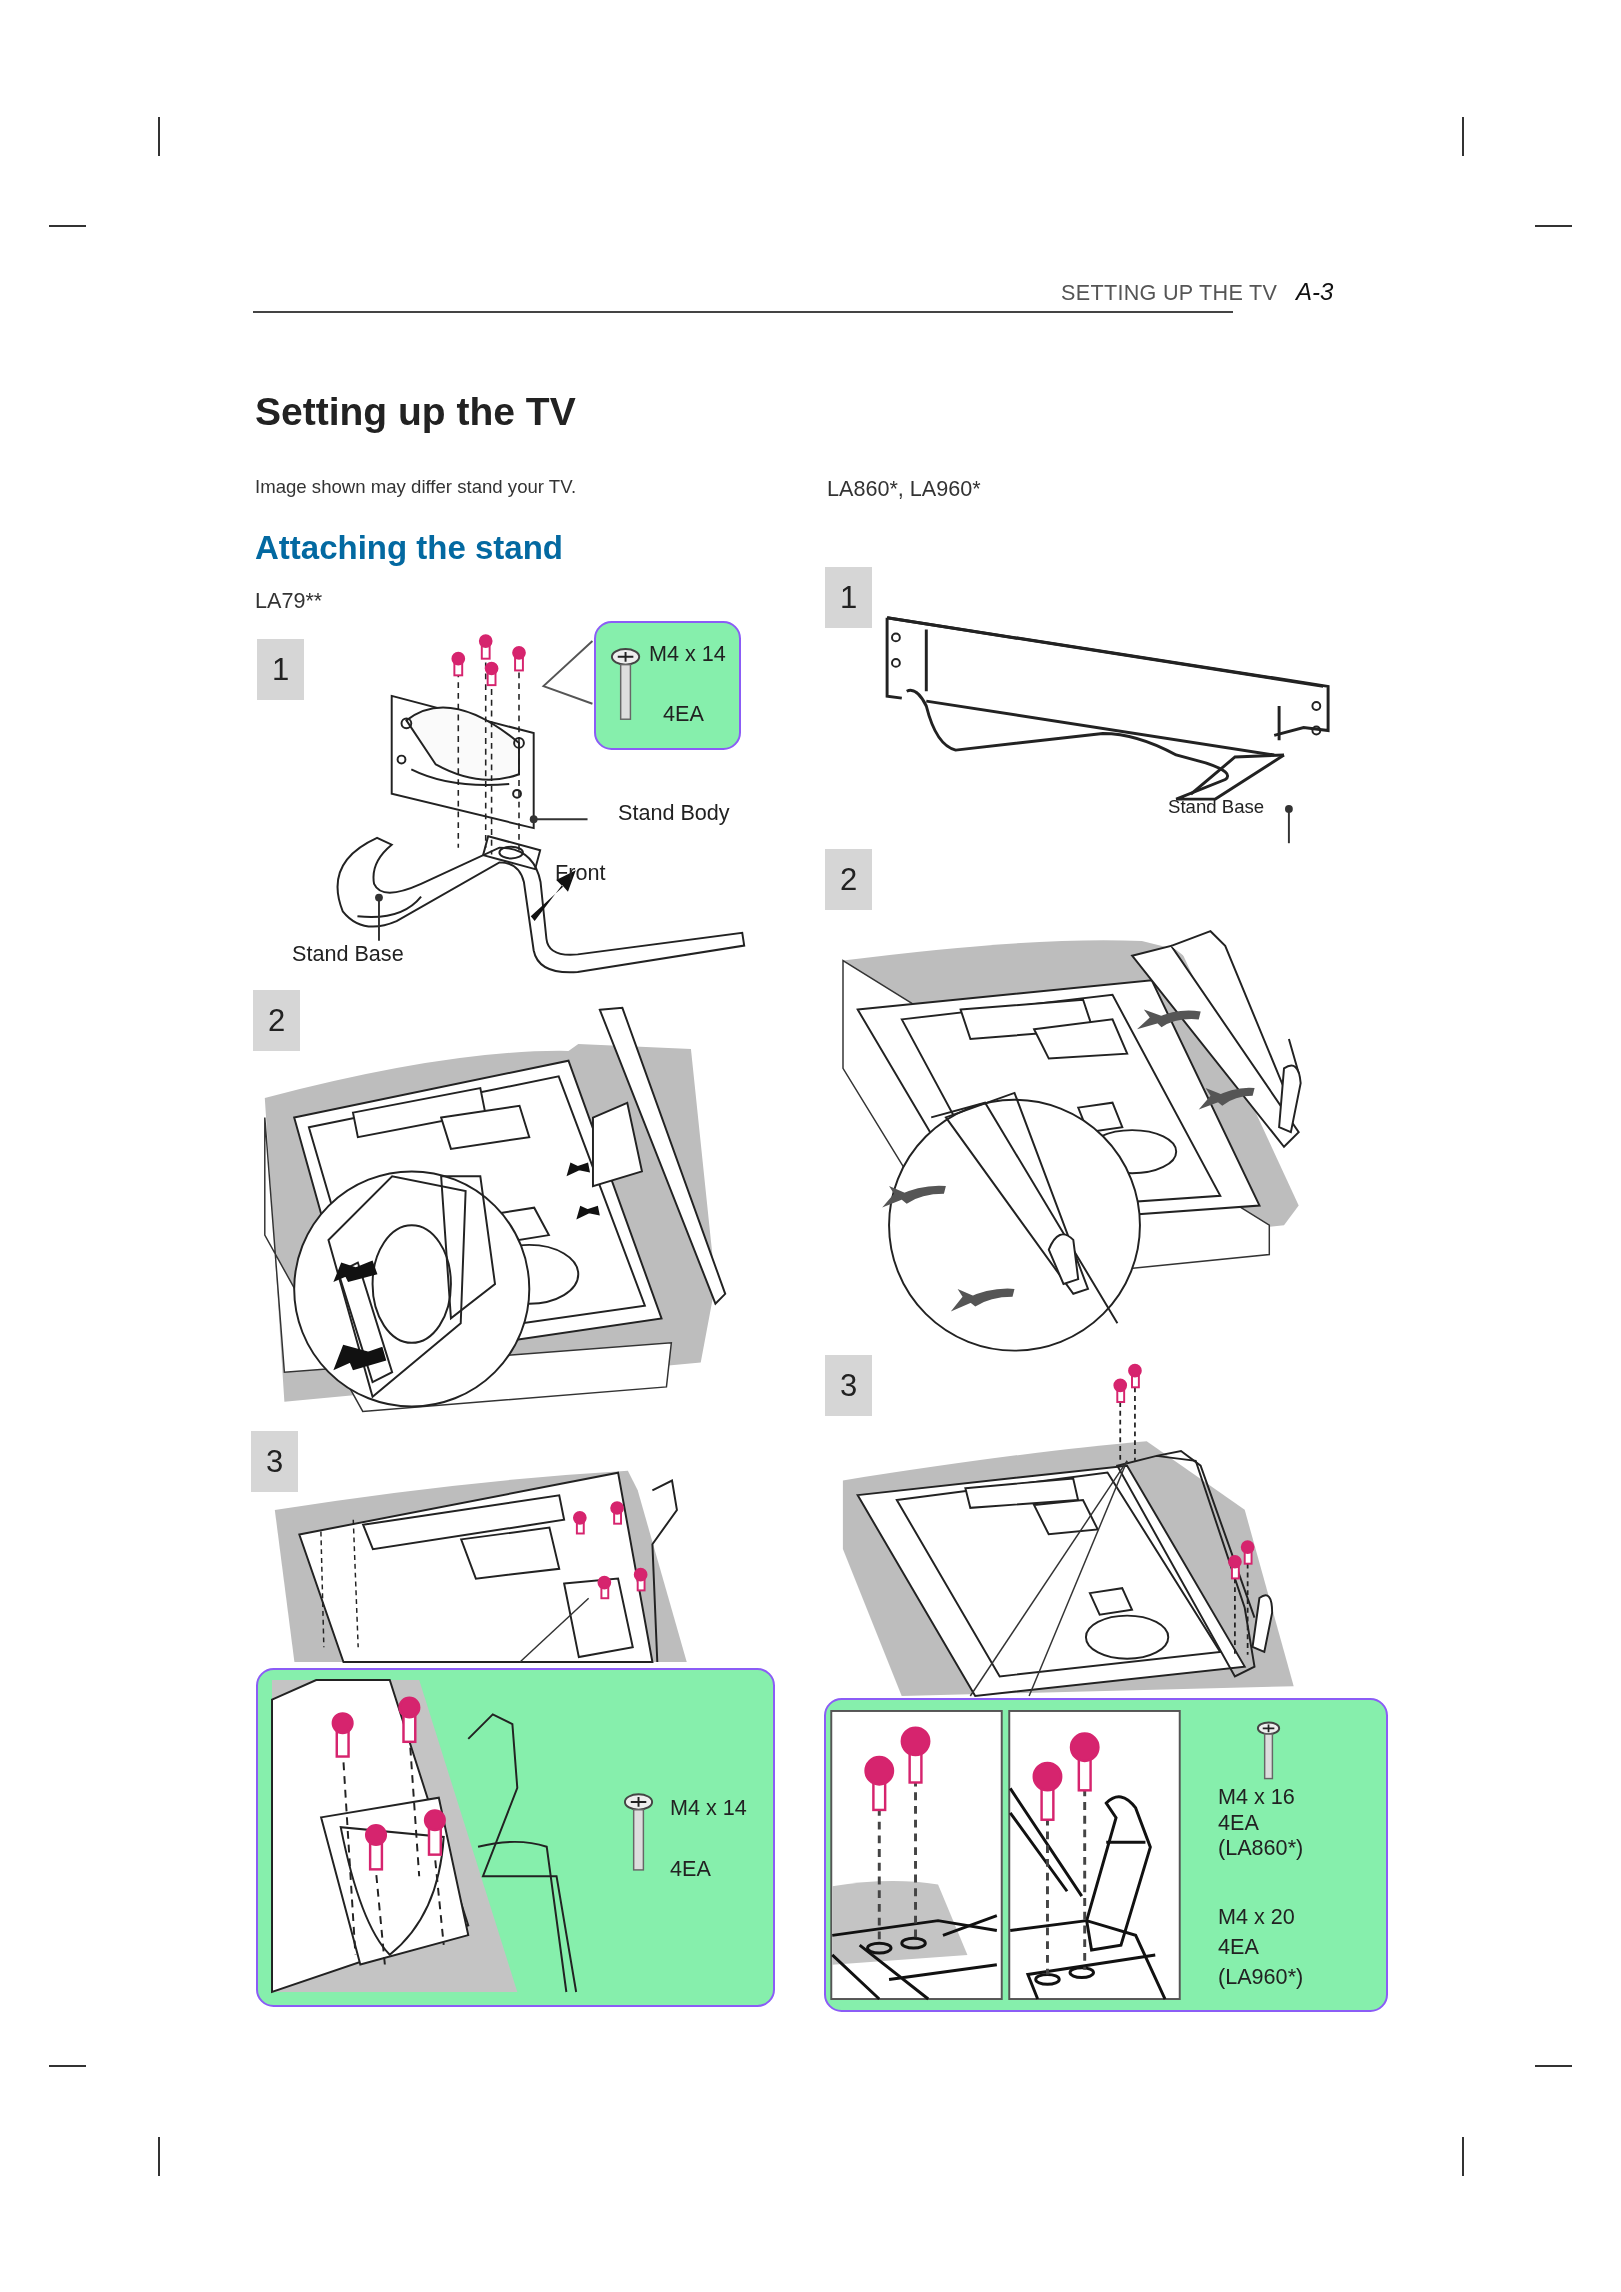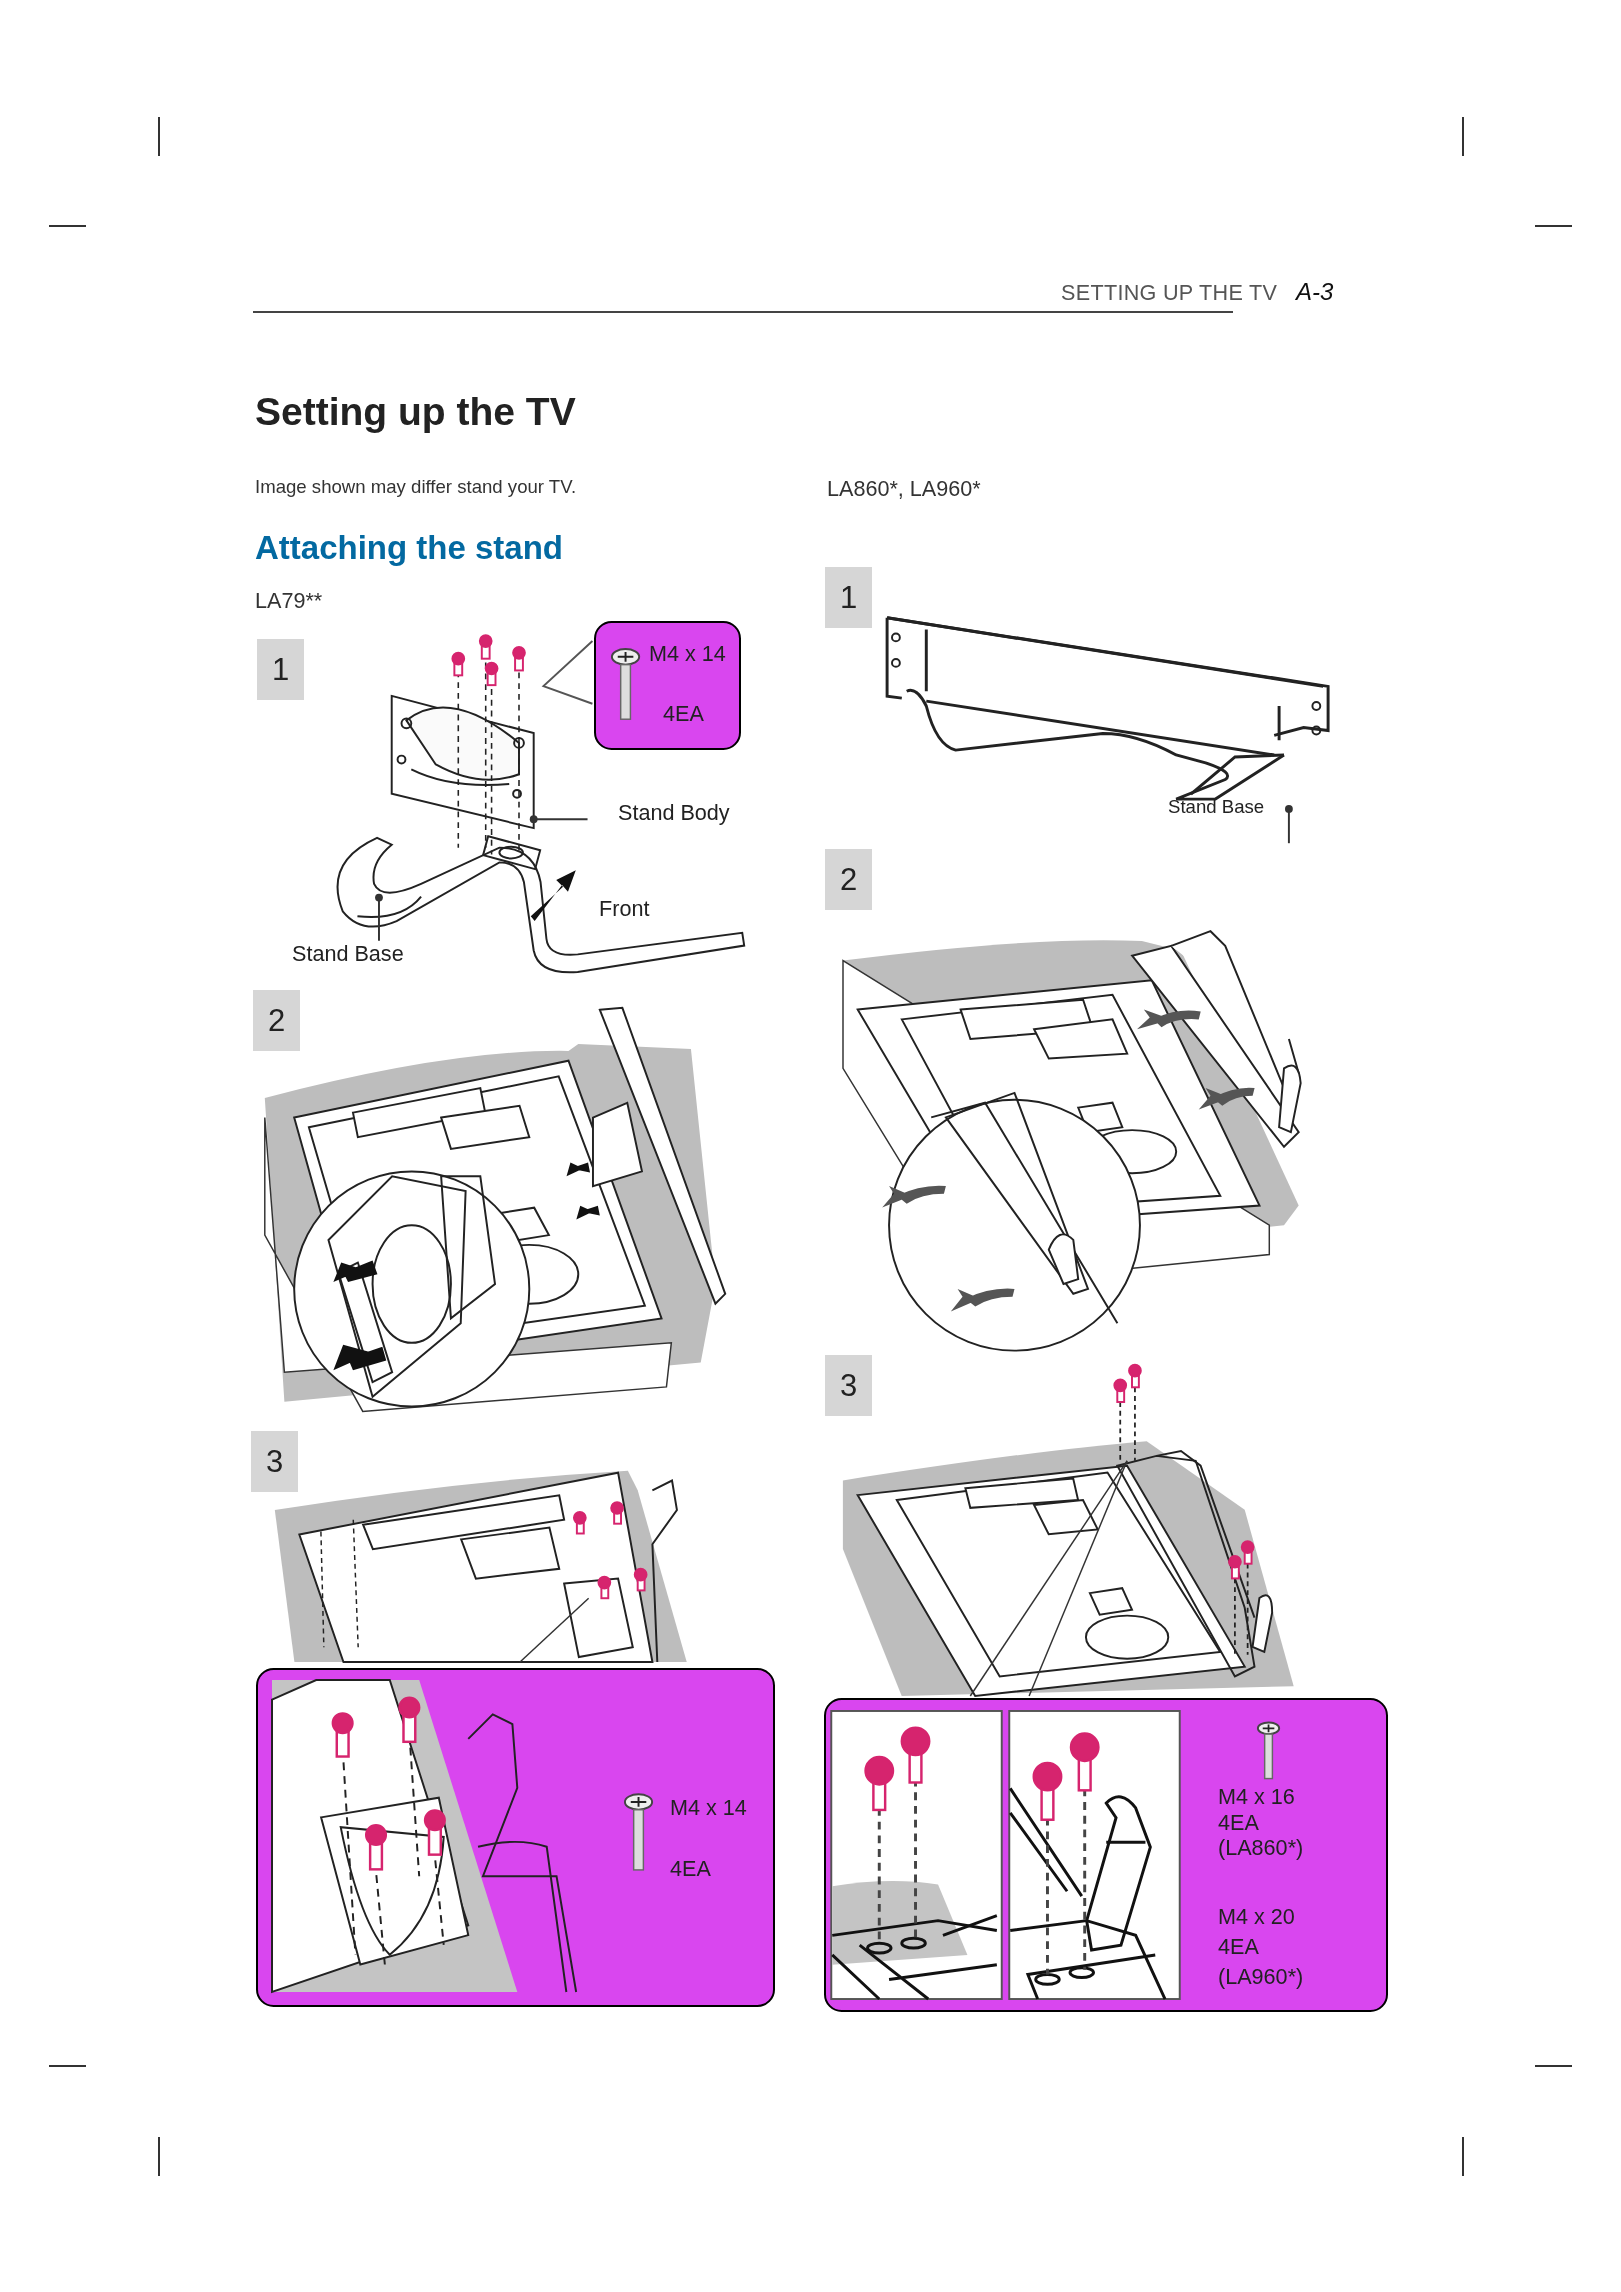--- a/index.html
+++ b/index.html
@@ -14,21 +14,21 @@
   .page-title { position:absolute; left:255px; top:390px; font-size:39px; font-weight:bold; color:#222; }
   .note { position:absolute; left:255px; top:476px; font-size:18.6px; color:#333; }
   .right-models { position:absolute; left:827px; top:476px; font-size:21.6px; color:#333; }
   .section-title { position:absolute; left:255px; top:529px; font-size:33px; font-weight:bold; color:#0369a1; }
   .model-label { position:absolute; left:255px; top:588px; font-size:21.6px; color:#333; }
   .step-badge { position:absolute; width:47px; height:61px; background:#d6d6d6;
                 font-size:31px; color:#222; display:flex; align-items:center; justify-content:center; }
   svg.fig { position:absolute; overflow:visible; }
   .lbl { position:absolute; font-size:21.6px; color:#222; white-space:nowrap; }
   .lbl.sm { font-size:18.6px; }
-  .callout { position:absolute; border:2px solid #000000; border-radius:17.6px; background:#d946ef; }
+  .callout { position:absolute; border:2px solid #8b5cf6; border-radius:17.6px; background:#86efac; }
 </style>
 </head>
 <body>
 
 <div class="crop v" style="left:158px;top:117px;"></div>
 <div class="crop h" style="left:49px;top:225px;"></div>
 <div class="crop v" style="left:1462px;top:117px;"></div>
 <div class="crop h" style="left:1535px;top:225px;"></div>
 <div class="crop h" style="left:49px;top:2065px;"></div>
 <div class="crop v" style="left:158px;top:2137px;"></div>
@@ -93,21 +93,21 @@
 <div class="callout" style="left:594px;top:621px;width:143px;height:125px;">
   <svg class="fig" style="left:11.8px;top:21.6px;" width="39" height="88" viewBox="0 0 40 90">
     <ellipse cx="18" cy="12" rx="14" ry="8" fill="#eee" stroke="#444" stroke-width="2"></ellipse>
     <path d="M10 12 L26 12 M18 7 L18 17" stroke="#222" stroke-width="2"></path>
     <rect x="13" y="20" width="10" height="56" fill="#ddd" stroke="#666" stroke-width="1.5"></rect>
   </svg>
   <div class="lbl" style="left:53px;top:17.6px;">M4 x 14</div>
   <div class="lbl" style="left:67px;top:78px;">4EA</div>
 </div>
 <div class="lbl" style="left:618px;top:800px;">Stand Body</div>
-<div class="lbl" style="left:555px;top:896px;margin-left:44px;">Front</div>
+<div class="lbl" style="left:555px;top:860px;">Front</div>
 <div class="lbl" style="left:292px;top:941px;">Stand Base</div>
 
 <div class="step-badge" style="left:253px;top:990px;">2</div>
 <svg class="fig" style="left:255px;top:990px;" width="529" height="451" viewBox="0 0 540 460">
   <path d="M10 110 Q200 60 320 62 L330 55 L445 60 L470 300 L455 380 L30 420 Z" fill="#bdbdbd"></path>
   <path d="M10 130 L10 250 L110 430 L420 405 L425 360 L30 390 Z" fill="#fff" stroke="#333" stroke-width="1.5"></path>
   <g fill="#fff" stroke="#222" stroke-width="2">
     <path d="M40 130 L320 72 L415 335 L110 380 Z"></path>
     <path d="M55 140 L310 88 L398 322 L120 362 Z" fill="none"></path>
     <path d="M100 125 L230 100 L235 125 L105 150 Z"></path>

